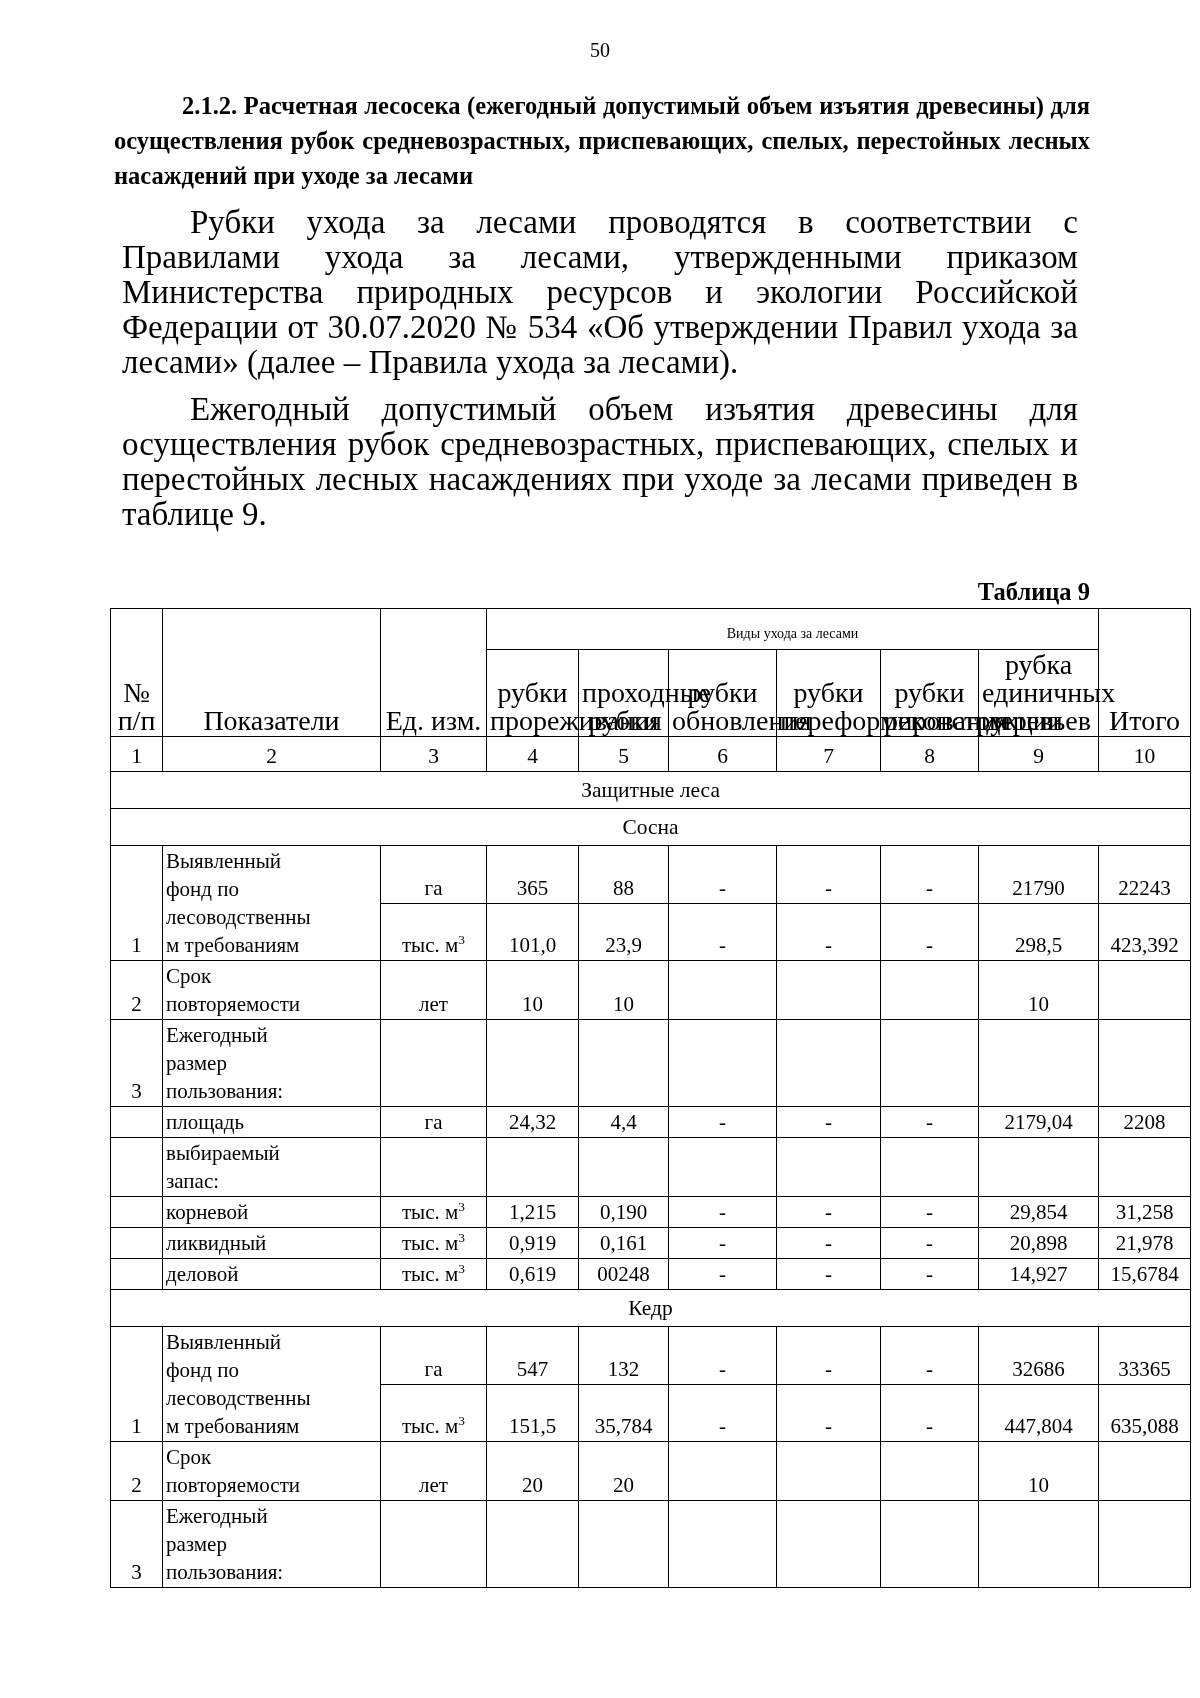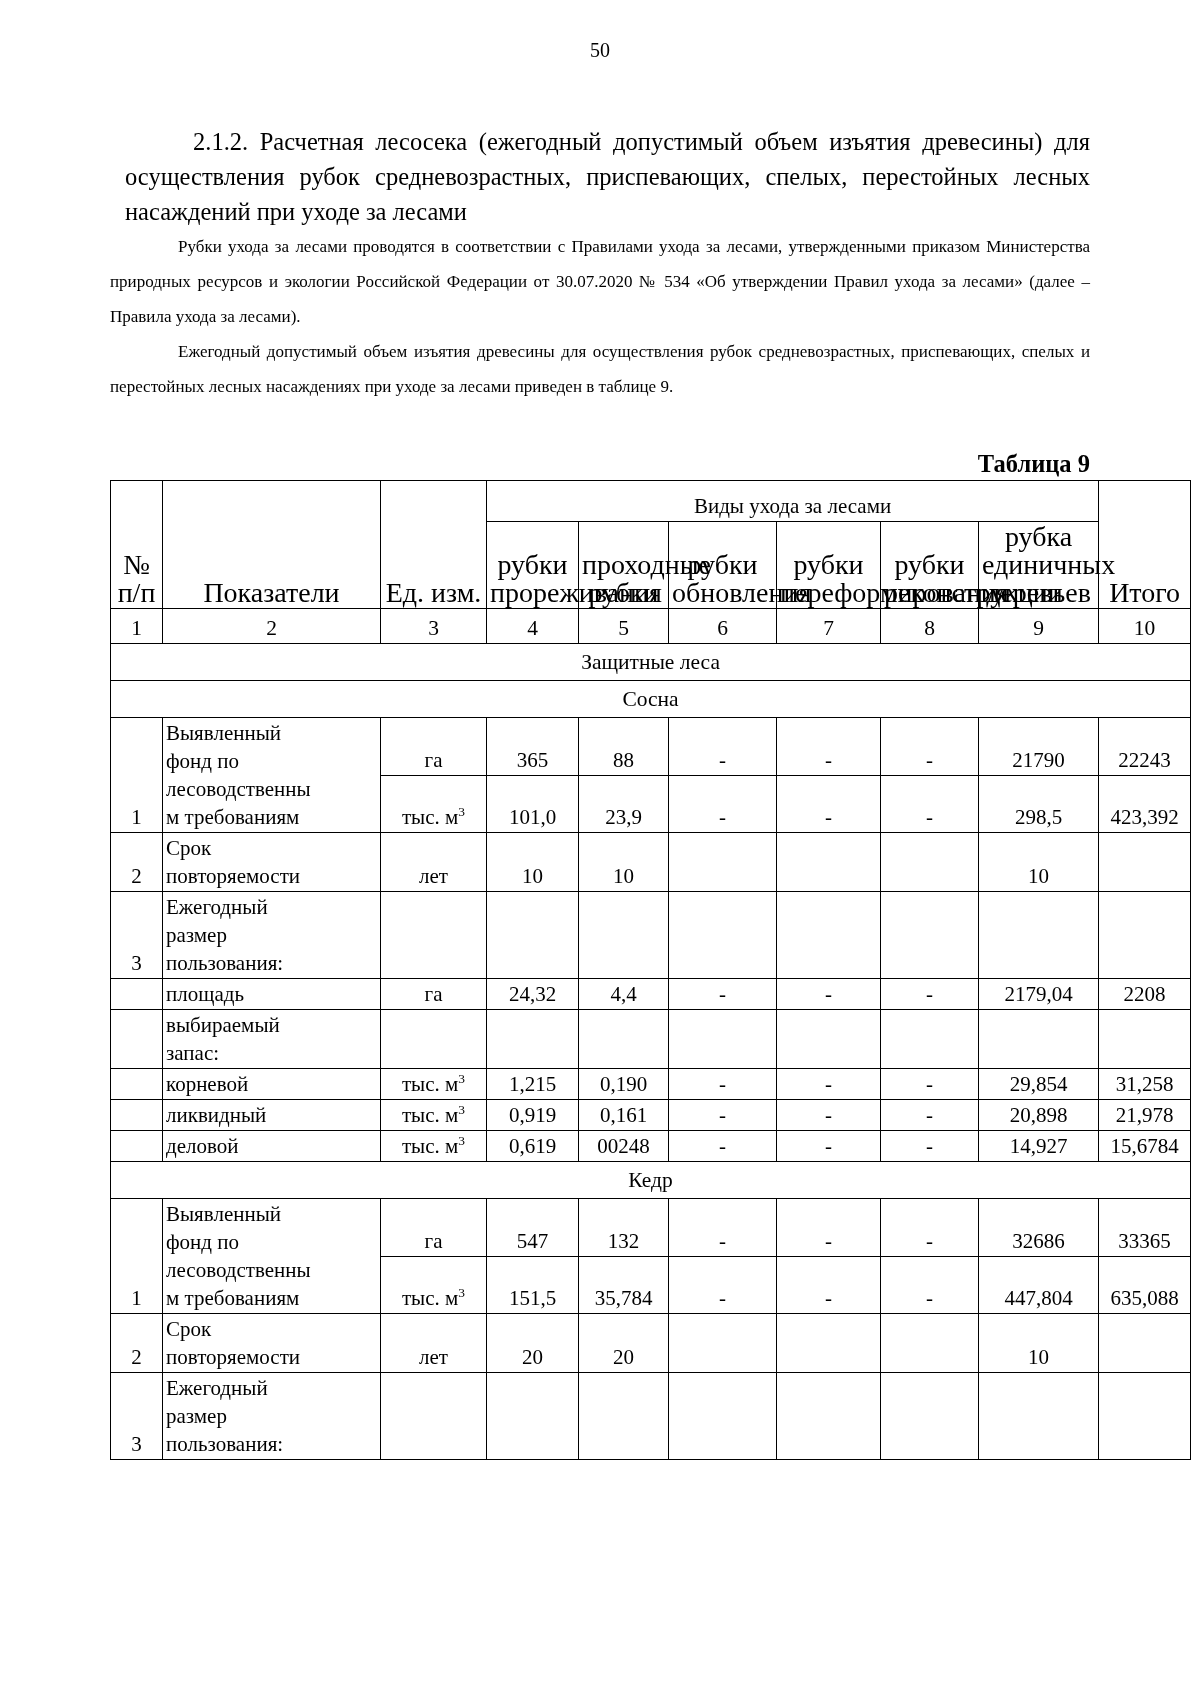--- a/index.html
+++ b/index.html
@@ -19,38 +19,38 @@
     position: relative;
     width: 1200px;
     min-height: 1698px;
     box-sizing: border-box;
     padding: 38px 110px 0 110px;
   }
   .page-number {
     text-align: center;
     font-size: 20px;
     line-height: 24px;
-    margin-bottom: 62px;
+    margin-bottom: 26px;
   }
   p.body-par {
-    font-size: 17px;
+    font-size: 33px;
     line-height: 35px;
     text-align: justify;
     text-justify: inter-word;
     text-indent: 68px;
-    margin: 0;
+    margin: 12px;
     hyphens: none;
   }
   p.heading-par {
-    font-weight: normal;
+    font-weight: bold;
     font-size: 24.5px;
     line-height: 35px;
     text-align: justify;
     text-indent: 68px;
-    margin: 0 0 0 15px;
+    margin: 0 0 0 4px;
   }
   .table-number {
     text-align: right;
     font-size: 24.5px;
     line-height: 32px;
     margin-top: 44px;
     margin-bottom: 0;
     font-weight: bold;
   }
   .table-caption {
@@ -77,21 +77,21 @@
   }
   th.hdr {
     text-align: center;
     vertical-align: middle;
     line-height: 28px;
     font-size: 28px;
   }
   th.hdr-group {
     text-align: center;
     vertical-align: middle;
-    font-size: 21px;
+    font-size: 14px;
     height: 38px;
   }
   td.numrow {
     text-align: center;
     font-size: 21.5px;
     line-height: 30px;
     height: 32px;
   }
   tr.section-row td {
     text-align: center;

